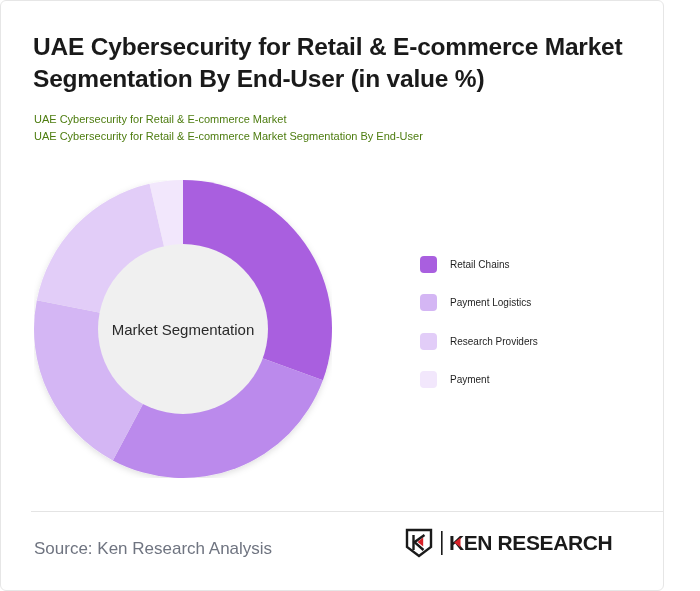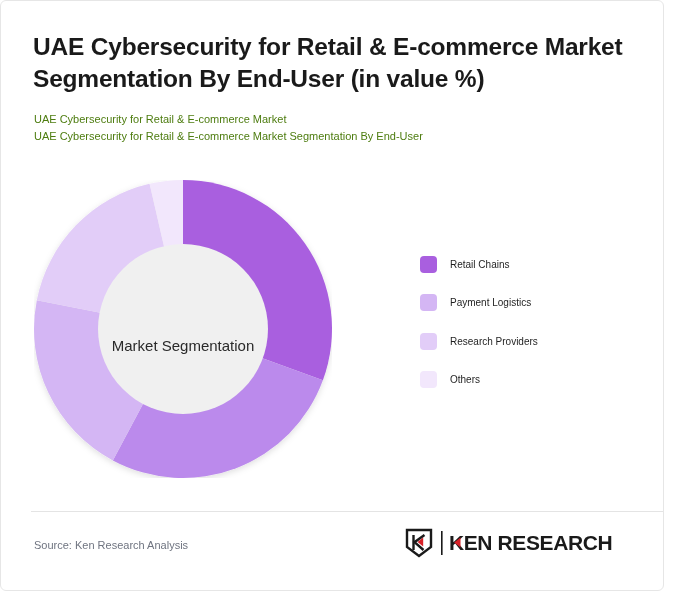--- a/index.html
+++ b/index.html
@@ -60,21 +60,21 @@
     height: 298px;
   }
   #donut-svg {
     display: block;
     width: 298px;
     height: 298px;
   }
   .donut-center-label {
     position: absolute;
     left: 0;
-    top: 16px;
+    top: 0;
     width: 298px;
     height: 298px;
     display: flex;
     align-items: center;
     justify-content: center;
     font-size: 15px;
     color: #2a2a2a;
     pointer-events: none;
   }
   
@@ -107,21 +107,21 @@
     left: 30px;
     top: 510px;
     width: 640px;
     height: 1px;
     background: #e4e4e4;
   }
   #source-text {
     position: absolute;
     left: 33px;
     top: 538px;
-    font-size: 11px;
+    font-size: 17px;
     color: #6f7480;
   }
   #logo {
     position: absolute;
     right: 30px;
     top: 527px;
     display: flex;
     align-items: center;
     height: 30px;
   }
@@ -178,21 +178,21 @@
       <div class="legend-item">
         <span class="legend-swatch" style="background: rgb(212, 182, 244);"></span>
         <span class="legend-label">Payment Logistics</span>
       </div>
       <div class="legend-item">
         <span class="legend-swatch" style="background: rgb(226, 205, 248);"></span>
         <span class="legend-label">Research Providers</span>
       </div>
       <div class="legend-item">
         <span class="legend-swatch" style="background: rgb(242, 231, 252);"></span>
-        <span class="legend-label">Others</span>
+        <span class="legend-label">Payment</span>
       </div>
     </div>
 
   </div>
 
   <div id="divider"></div>
 
   <div id="source-text">Source: Ken Research Analysis</div>
 
   <div id="logo">

